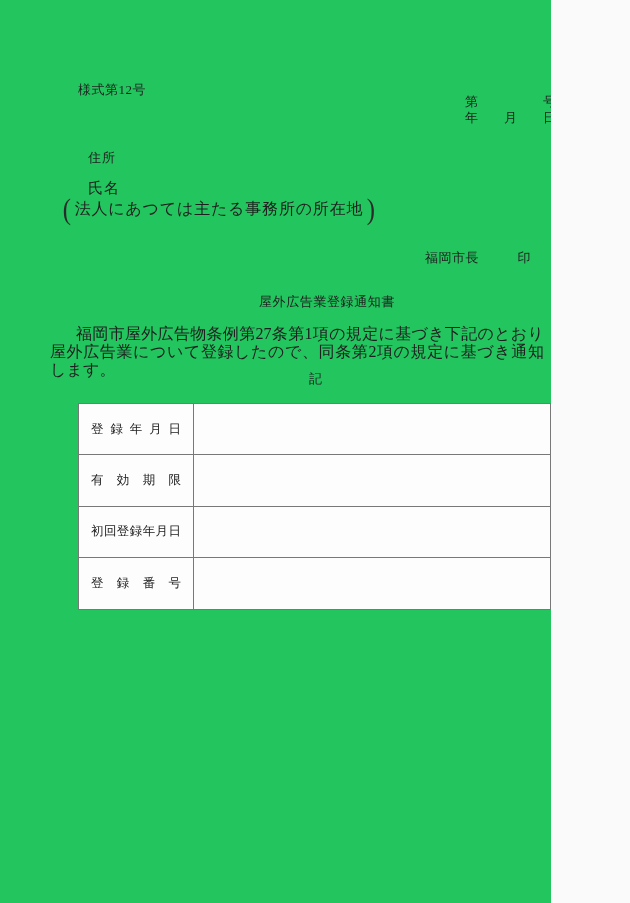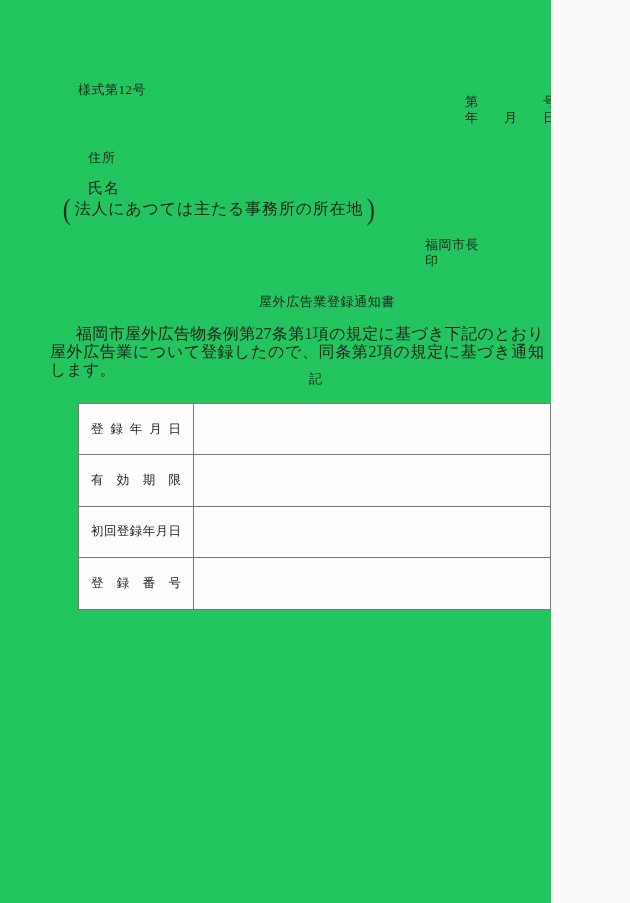--- a/index.html
+++ b/index.html
@@ -28,21 +28,21 @@
   .corp-note .paren {
     font-size: 29px;
     line-height: 32px;
     font-weight: 300;
     color: #2a2a2a;
     transform: scaleX(0.85);
   }
   .corp-lines { font-size: 16px; line-height: 15px; letter-spacing: 0.8px; margin: 16px 3px; }
 
   
-  .issuer-line { left: 425px; top: 237px; width: 106px; display: flex; justify-content: space-between; font-size: 13px; line-height: 16px; letter-spacing: 0.5px; flex-direction: column; }
+  .issuer-line { left: 425px; top: 250px; width: 106px; display: flex; justify-content: space-between; font-size: 13px; line-height: 16px; letter-spacing: 0.5px; }
 
   
   .doc-title { left: 259px; top: 294px; font-size: 13px; line-height: 16px; letter-spacing: 0.6px; }
   .body-text {
     left: 50px; top: 325px; width: 494px;
     font-size: 16px; line-height: 18px;
     text-indent: 26px;
     text-align: justify;
     letter-spacing: 0.1px;
   }

